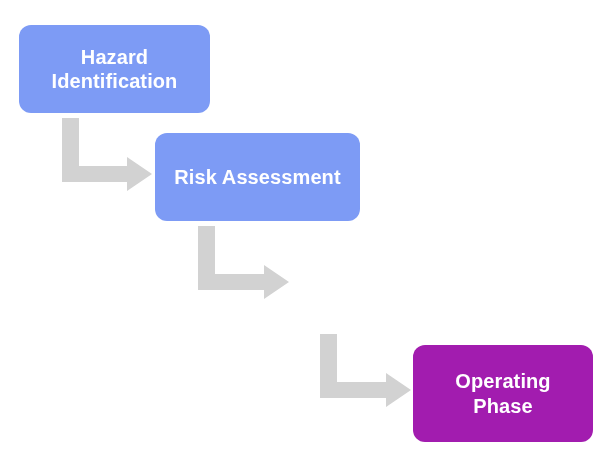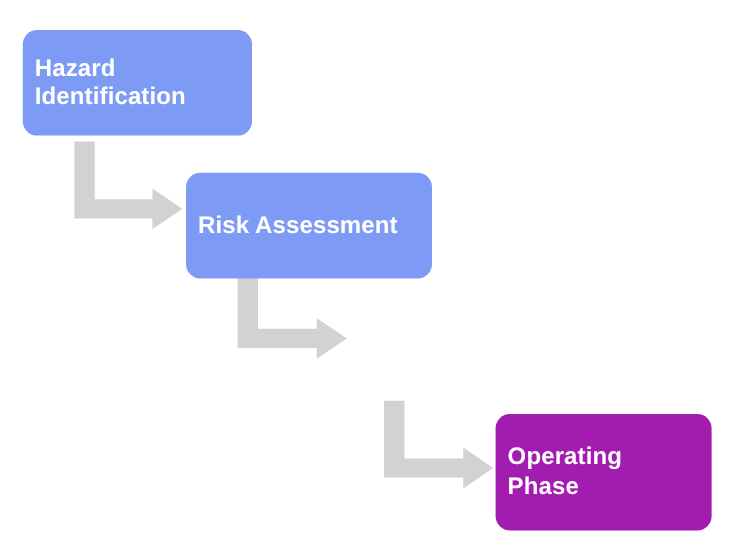--- a/index.html
+++ b/index.html
@@ -26,20 +26,21 @@
     width: 611px;
     height: 452px;
   }
   .process-box {
     position: absolute;
     box-sizing: border-box;
     border-radius: 12px;
     display: flex;
     align-items: center;
     justify-content: center;
+    text-align: center;
     color: #ffffff;
     font-weight: bold;
     font-size: 20px;
     line-height: 1.22;
     letter-spacing: 0.1px;
     padding: 4px 10px;
     font-family: "Liberation Sans", sans-serif;
   }
   .box-label {
     display: block;
@@ -56,21 +57,21 @@
     <path fill="#D2D2D2" d="M 62 118 L 79 118 L 79 166 L 127 166 L 127 157 L 152 174 L 127 191 L 127 182 L 62 182 Z"></path>
     <path fill="#D2D2D2" d="M 198 226 L 215 226 L 215 274 L 264 274 L 264 265 L 289 282 L 264 299 L 264 290 L 198 290 Z"></path>
     <path fill="#D2D2D2" d="M 320 334 L 337 334 L 337 382 L 386 382 L 386 373 L 411 390 L 386 407 L 386 398 L 320 398 Z"></path>
   </svg>
 
   <div class="process-box" style="left:19px; top:25px; width:191px; height:88px; background:#7D9BF5;">
     <span class="box-label">Hazard
 Identification</span>
   </div>
 
-  <div class="process-box" style="left:155px; top:144px; width:205px; height:88px; background:#7D9BF5;">
+  <div class="process-box" style="left:155px; top:133px; width:205px; height:88px; background:#7D9BF5;">
     <span class="box-label">Risk Assessment</span>
   </div>
 
 
   <div class="process-box" style="left:413px; top:345px; width:180px; height:97px; background:#a21caf;">
     <span class="box-label">Operating
 Phase</span>
   </div>
 
 </div>

